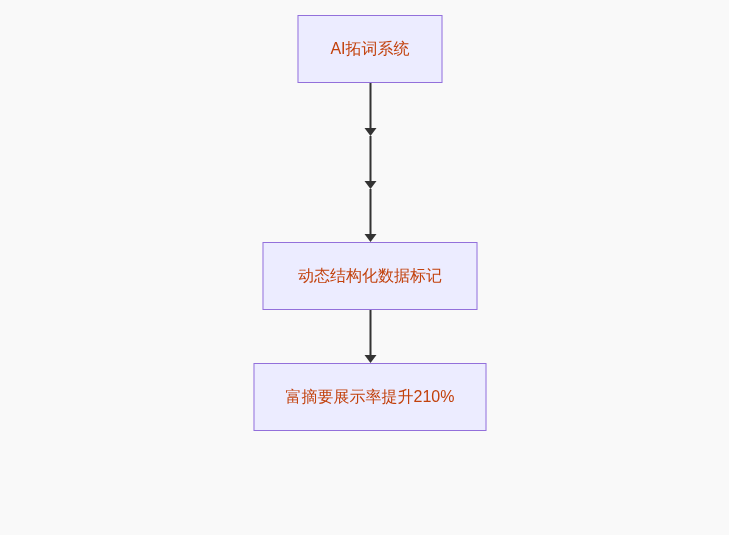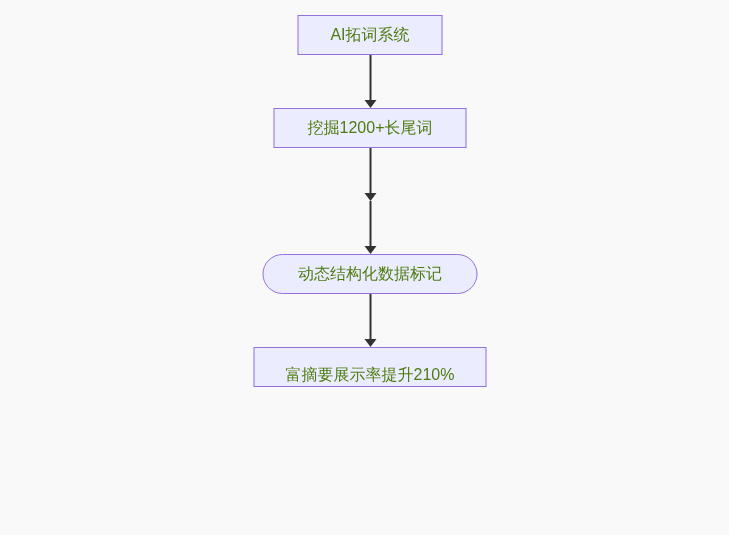--- a/index.html
+++ b/index.html
@@ -19,37 +19,37 @@
     position: absolute;
     left: 370px;
     top: 15px;
     transform: translateX(-50%);
     display: flex;
     flex-direction: column;
     align-items: center;
   }
   .node {
     box-sizing: border-box;
-    height: 40px;
+    height: 68px;
     background: #ececff;
     border: 1px solid #9370db;
-    color: #4d7c0f;
+    color: #c2410c;
     font-size: 16px;
     display: flex;
     align-items: center;
     justify-content: center;
     text-align: center;
     white-space: nowrap;
     padding: 0 10px;
   }
   .node.w1 { width: 145px; }
   .node.w2 { width: 193px; }
   .node.w3 { width: 219px; }
-  .node.w4 { width: 215px; border-radius: 24px; }
-  .node.w5 { width: 233px; align-items: flex-end; }
+  .node.w4 { width: 215px; }
+  .node.w5 { width: 233px; }
   .edge {
     height: 53px;
     display: flex;
     flex-direction: column;
     align-items: center;
   }
   .edge .line {
     width: 2px;
     flex: 1;
     background: #333333;
@@ -70,23 +70,20 @@
 
     <div class="node w1">
       <span>AI拓词系统</span>
     </div>
 
     <div class="edge">
       <div class="line"></div>
       <div class="arrowhead"></div>
     </div>
 
-    <div class="node w2">
-      <span>挖掘1200+长尾词</span>
-    </div>
 
     <div class="edge">
       <div class="line"></div>
       <div class="arrowhead"></div>
     </div>
 
 
     <div class="edge">
       <div class="line"></div>
       <div class="arrowhead"></div>

